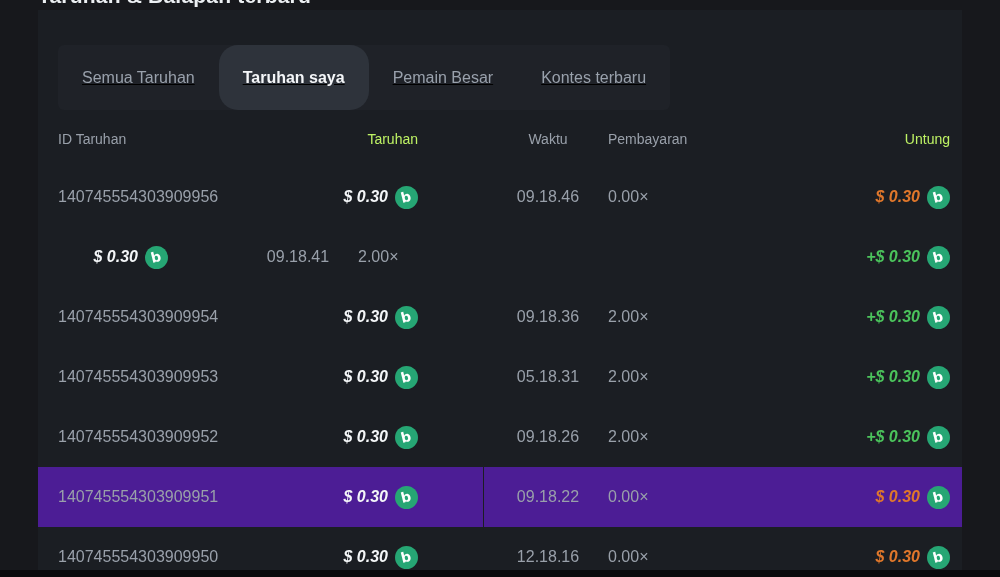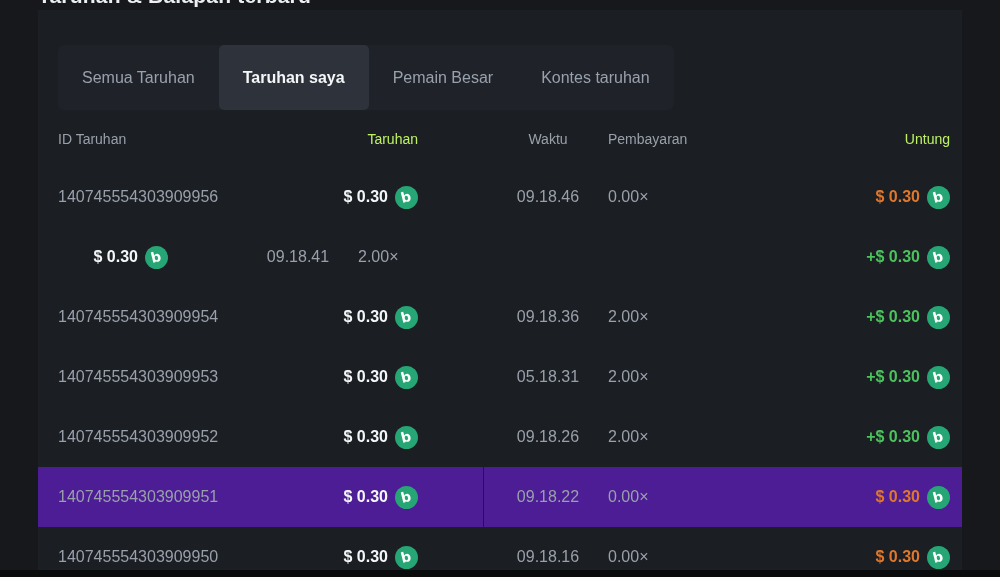--- a/index.html
+++ b/index.html
@@ -30,38 +30,40 @@
   }
   
   .tabbar {
     position: absolute;
     left: 20px; top: 35px;
     height: 65px;
     display: flex;
     align-items: stretch;
     background: #1f2228;
     border-radius: 6px;
+    text-decoration: underline;
   }
   .tab {
     border: none;
     background: transparent;
     color: #99a1ac;
     font-family: "Liberation Sans", sans-serif;
     font-size: 16px;
     padding: 0 24px;
     display: flex;
     align-items: center;
     border-radius: 5px;
     cursor: pointer;
     white-space: nowrap;
   }
   .tab.active {
     background: #2e333b;
     color: #f4f6f8;
     font-weight: 700;
+    border-radius: 19px;
   }
   
   .thead {
     position: absolute;
     left: 0; right: 0; top: 112px;
     height: 34px;
     display: flex;
     align-items: center;
     padding: 0 12px 0 20px;
     color: #8e96a1;
@@ -86,21 +88,21 @@
     left: 445px; top: 0; bottom: 0;
     width: 1px;
     background: #1b1e23;
   }
   .c-id   { width: 250px; text-align: left; color: #99a0aa; }
   .c-bet  { width: 110px; display: flex; justify-content: flex-end; align-items: center; gap: 7px; }
   .c-time { width: 110px; margin-left: 75px; text-align: center; color: #99a0aa; }
   .c-pay  { width: 135px; margin-left: 5px; text-align: left; color: #99a0aa; }
   .c-profit { flex: 1; display: flex; justify-content: flex-end; align-items: center; gap: 7px; }
   .thead .c-bet, .thead .c-profit { color: #bef264; }
-  .amt { font-weight: 700; color: #f4f6f8; white-space: nowrap; }
+  .amt { font-weight: 700; color: #f4f6f8; white-space: nowrap; font-style: italic; }
   .profit-amt.loss { color: var(--accent-orange, #e0772b); }
   .profit-amt.win  { color: var(--accent-green, #4bc35c); margin-left: 36px; }
   .coin {
     width: 23px; height: 23px;
     flex: none;
     border-radius: 50%;
     background: var(--coin-green, #26a674);
     color: #ffffff;
     display: flex;
     align-items: center;
@@ -126,21 +128,21 @@
 <body>
 
 <h2 class="page-title">Taruhan &amp; Balapan terbaru</h2>
 
 <div class="panel">
 
   <div class="tabbar">
     <button class="tab">Semua Taruhan</button>
     <button class="tab active">Taruhan saya</button>
     <button class="tab">Pemain Besar</button>
-    <button class="tab">Kontes taruhan</button>
+    <button class="tab">Kontes terbaru</button>
   </div>
 
   <div class="thead">
     <div class="c-id">ID Taruhan</div>
     <div class="c-bet">Taruhan</div>
     <div class="c-time">Waktu</div>
     <div class="c-pay">Pembayaran</div>
     <div class="c-profit">Untung</div>
   </div>
 
@@ -254,21 +256,21 @@
     </div>
 
     <div class="row">
       <div class="cell c-id">140745554303909950</div>
       <div class="cell c-bet">
         <span class="amt">$ 0.30</span>
         <span class="coin">
             <span class="coin-glyph">b</span>
           </span>
       </div>
-      <div class="cell c-time">09.18.16</div>
+      <div class="cell c-time">12.18.16</div>
       <div class="cell c-pay">0.00×</div>
       <div class="cell c-profit">
         <span class="amt profit-amt loss">$ 0.30</span>
         <span class="coin">
             <span class="coin-glyph">b</span>
           </span>
       </div>
     </div>
 
   </div>

